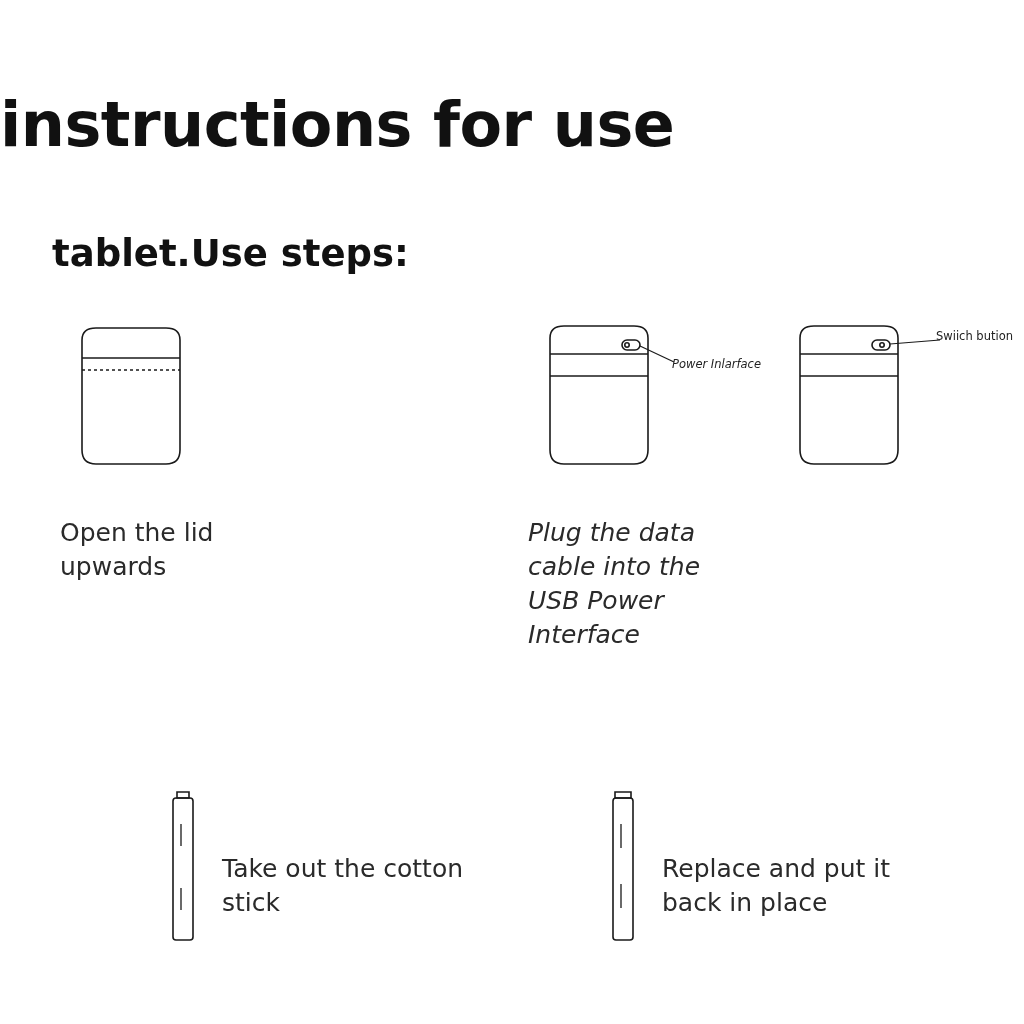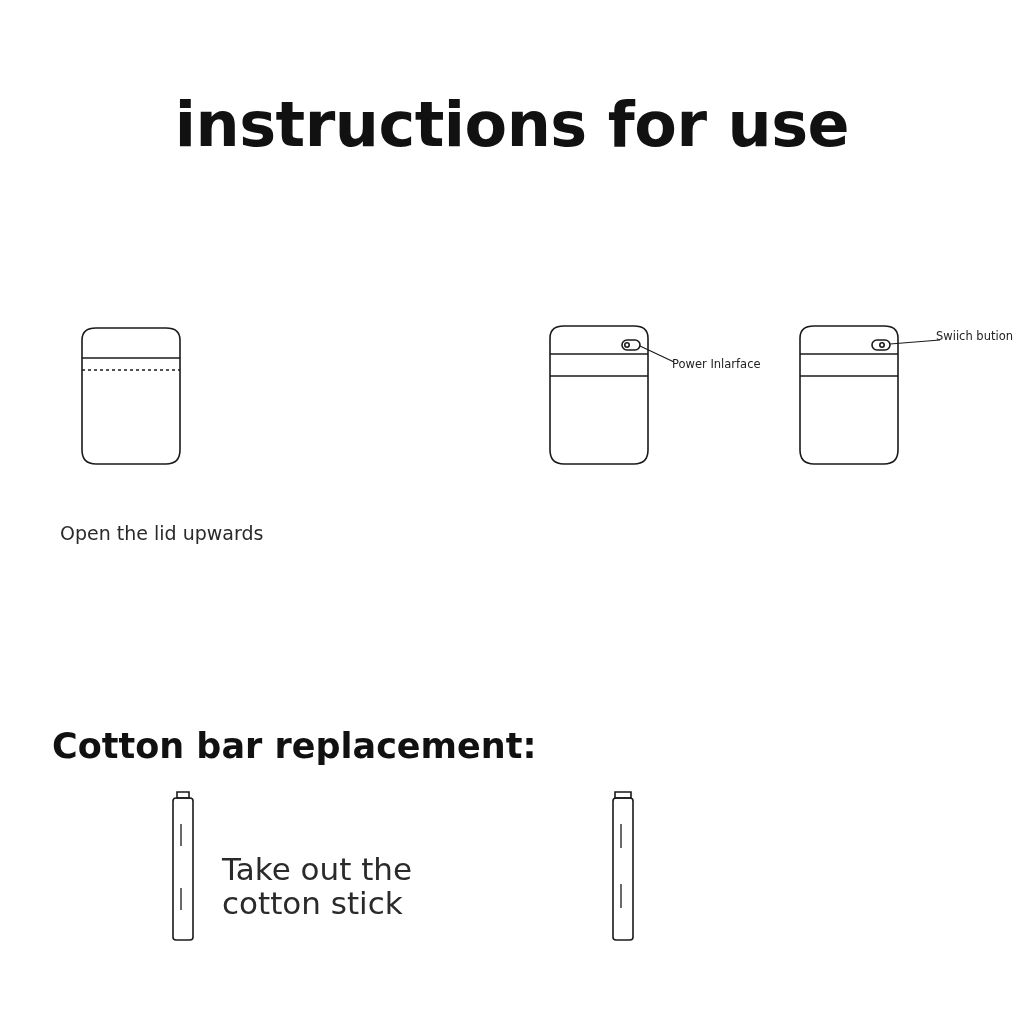--- a/index.html
+++ b/index.html
@@ -20,21 +20,21 @@
     width: 1024px;
     height: 1024px;
   }
 
   
   .main-title {
     position: absolute;
     left: 0;
     top: 88px;
     width: 1024px;
-    text-align: center;
+    text-align: left;
     font-size: 62px;
     font-weight: 700;
     letter-spacing: -0.5px;
     color: #111;
   }
   .section-title {
     position: absolute;
     font-weight: 700;
     color: #111;
   }
@@ -66,21 +66,21 @@
   .step-art {
     position: relative;
     height: 180px;
     width: 220px;
   }
   .step-caption {
     position: absolute;
     top: 206px;
     left: 14px;
     width: 205px;
-    font-size: 19px;
+    font-size: 25px;
     line-height: 34px;
     color: #2a2a2a;
   }
 
   
   .cotton-row {
     position: absolute;
     left: 46px;
     top: 780px;
     width: 960px;
@@ -97,87 +97,88 @@
     left: 108px;
     top: 4px;
     width: 60px;
     height: 170px;
   }
   .cotton-caption {
     position: absolute;
     left: 176px;
     top: 72px;
     width: 260px;
-    font-size: 31px;
+    font-size: 25px;
     line-height: 34px;
     color: #2a2a2a;
   }
 
   
   .callout {
     position: absolute;
     font-size: 11.5px;
     color: #222;
     white-space: nowrap;
   }
   svg { display: block; overflow: visible; }
 </style>
 </head>
 <body>
 
 <div class="page">
 
   <div class="main-title">instructions for use</div>
 
+  <div class="section-title" id="sec-steps">tablet.Use steps:</div>
 
   <div class="steps">
 
     <div class="step" style="left:0px;">
       <div class="step-art">
         <svg width="220" height="180" viewBox="0 0 220 180" fill="none" stroke="#1a1a1a" stroke-width="1.6">
           <path d="M36 30 q0 -12 14 -12 h70 q14 0 14 12 v110 q0 14 -14 14 h-70 q-14 0 -14 -14 z"></path>
           <path d="M36 48 h98"></path>
           <path d="M36 60 h98" stroke-dasharray="3 3"></path>
         </svg>
       </div>
       <div class="step-caption">Open the lid upwards</div>
     </div>
 
 
-    <div class="step" style="left:468px;">
+    <div class="step" style="left:468px;font-style:italic;">
       <div class="step-art">
         <svg width="260" height="180" viewBox="0 0 260 180" fill="none" stroke="#1a1a1a" stroke-width="1.6">
           <path d="M36 28 q0 -12 14 -12 h70 q14 0 14 12 v112 q0 14 -14 14 h-70 q-14 0 -14 -14 z"></path>
           <path d="M36 44 h98"></path>
           <path d="M36 66 h98"></path>
           <rect x="108" y="30" width="18" height="10" rx="5"></rect>
           <circle cx="113" cy="35" r="2.2"></circle>
           <path d="M126 36 L160 52" stroke-width="1.2"></path>
         </svg>
         <div class="callout" style="left:158px; top:47px;">Power Inlarface</div>
       </div>
+      <div class="step-caption">Plug the data cable into the USB Power Interface</div>
     </div>
 
     <div class="step" style="left:718px;">
       <div class="step-art">
         <svg width="260" height="180" viewBox="0 0 260 180" fill="none" stroke="#1a1a1a" stroke-width="1.6">
           <path d="M36 28 q0 -12 14 -12 h70 q14 0 14 12 v112 q0 14 -14 14 h-70 q-14 0 -14 -14 z"></path>
           <path d="M36 44 h98"></path>
           <path d="M36 66 h98"></path>
           <rect x="108" y="30" width="18" height="10" rx="5"></rect>
           <circle cx="118" cy="35" r="2.2"></circle>
           <path d="M126 34 L176 30" stroke-width="1.2"></path>
         </svg>
         <div class="callout" style="left:172px; top:19px;">Swiich bution</div>
       </div>
     </div>
 
   </div>
 
-  <div class="section-title" id="sec-cotton">Cotton bar replacement:</div>
 
   <div class="cotton-row">
 
     <div class="cotton-item" style="left:0px;">
       <div class="cotton-art">
         <svg width="60" height="170" viewBox="0 0 60 170" fill="none" stroke="#1a1a1a" stroke-width="1.6">
           <rect x="19" y="14" width="20" height="142" rx="3"></rect>
           <path d="M23 8 h12 v6 h-12 z"></path>
           <path d="M27 40 v22" stroke-width="1.3"></path>
           <path d="M27 104 v22" stroke-width="1.3"></path>
@@ -188,17 +189,18 @@
 
     <div class="cotton-item" style="left:440px;">
       <div class="cotton-art">
         <svg width="60" height="170" viewBox="0 0 60 170" fill="none" stroke="#1a1a1a" stroke-width="1.6">
           <rect x="19" y="14" width="20" height="142" rx="3"></rect>
           <path d="M21 8 h16 v6 h-16 z"></path>
           <path d="M27 40 v24" stroke-width="1.3"></path>
           <path d="M27 100 v24" stroke-width="1.3"></path>
         </svg>
       </div>
+      <div class="cotton-caption">Replace and put it back in place</div>
     </div>
 
   </div>
 
 </div>
 
 </body></html>

